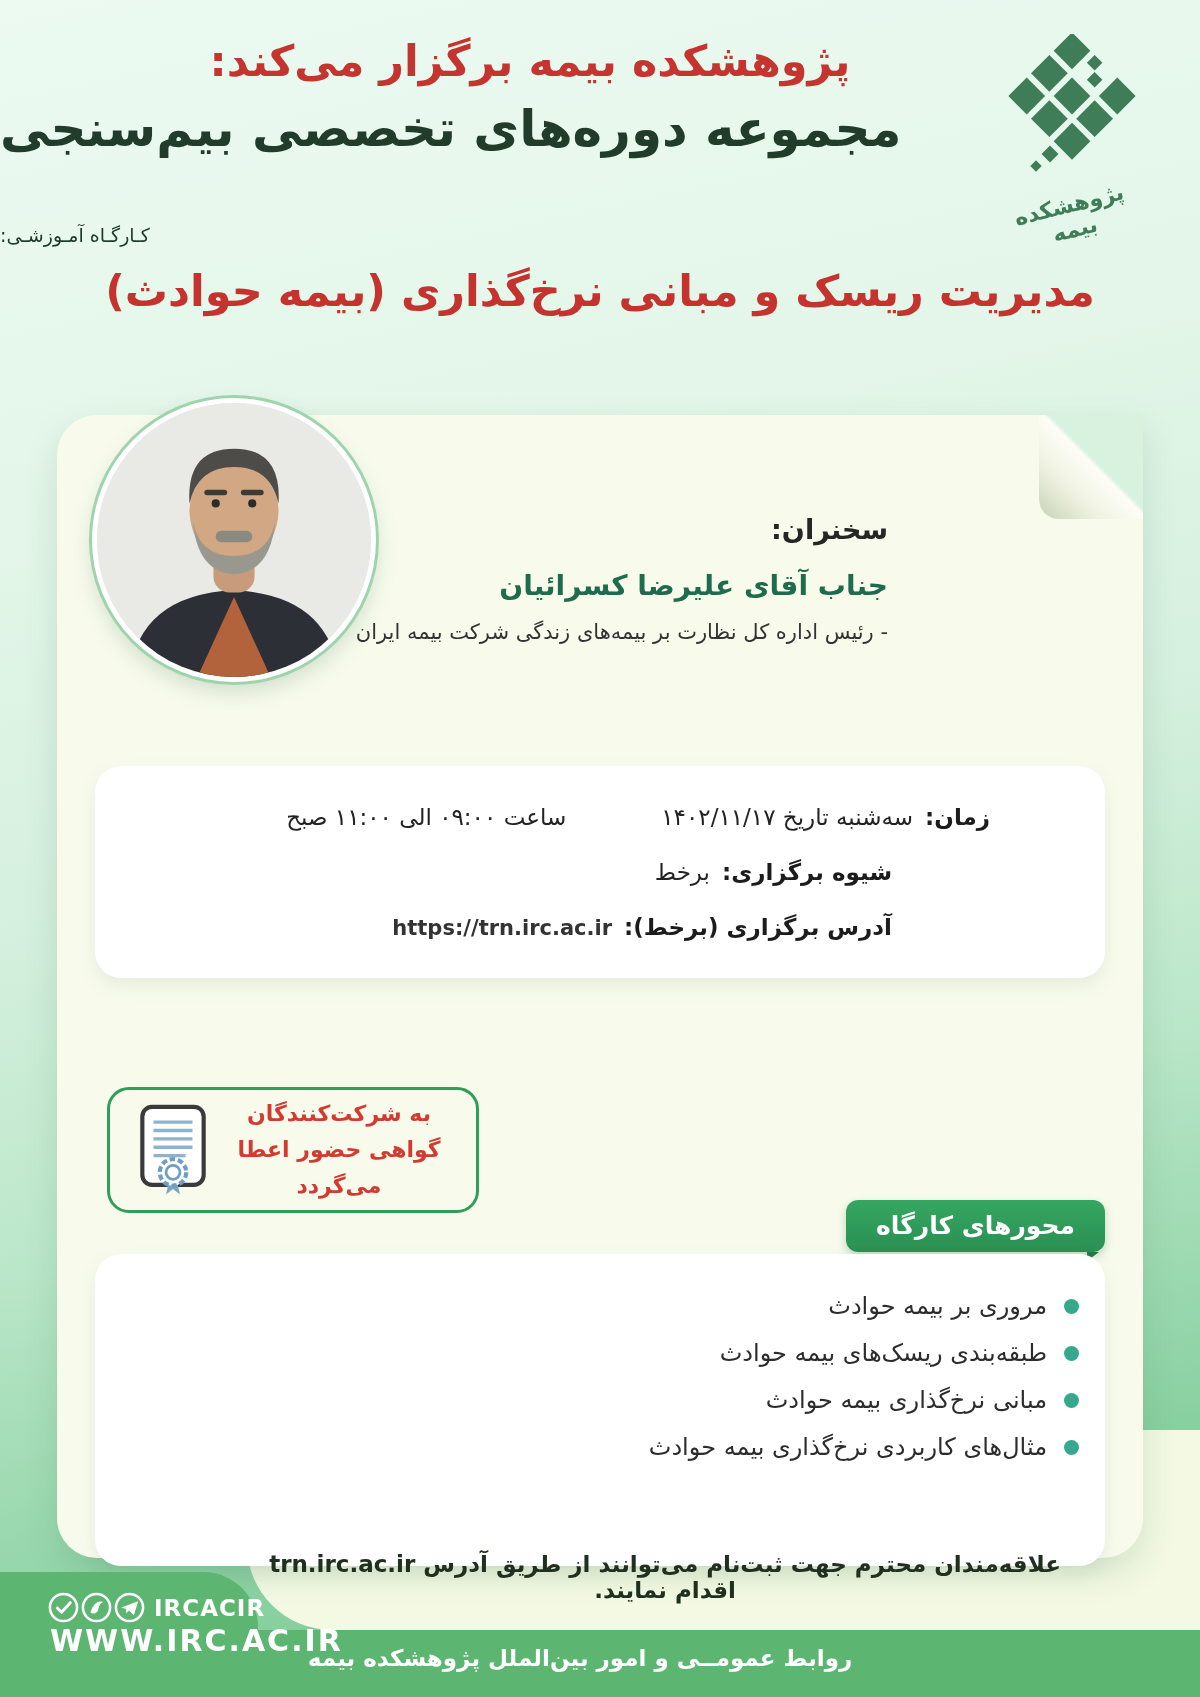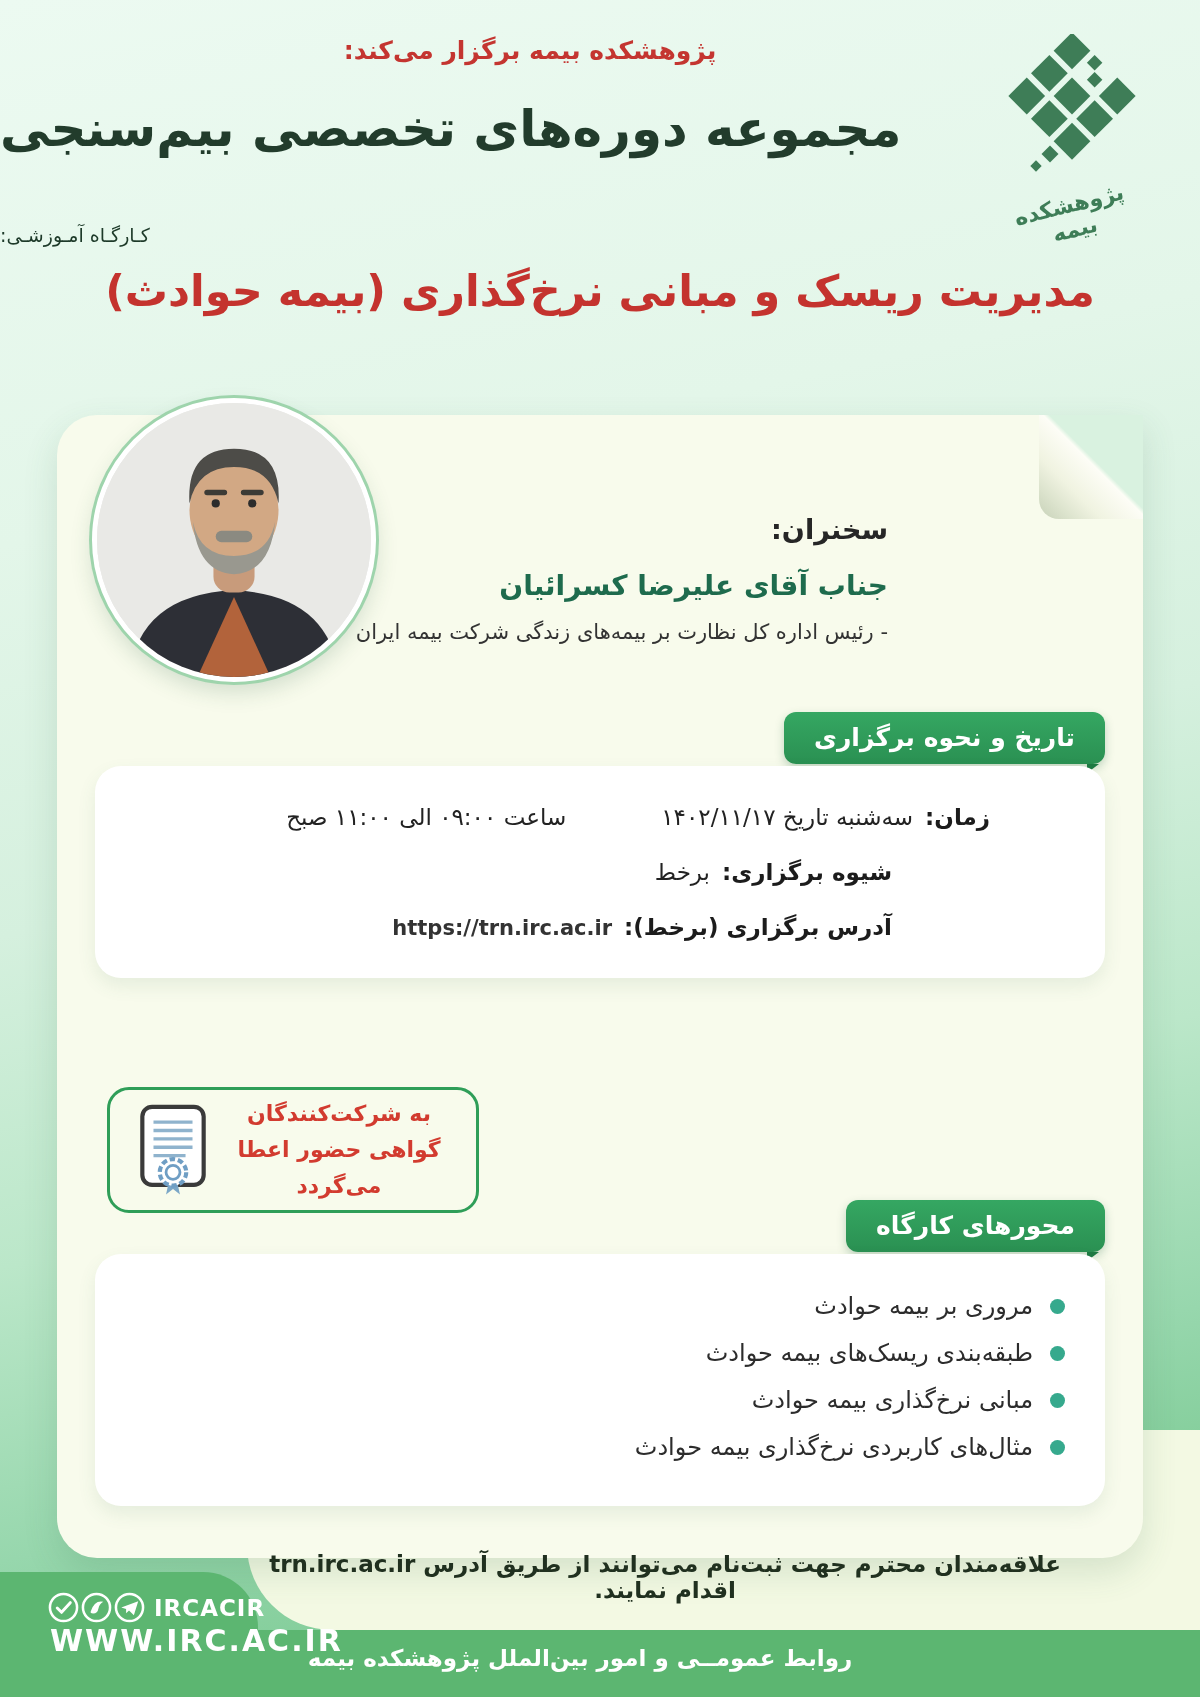--- a/index.html
+++ b/index.html
@@ -5,21 +5,21 @@
   html,body { margin:0; padding:0; background:#dfe9e0; }
   #poster {
     position:relative; width:1200px; height:1697px; margin:0 auto; overflow:hidden;
     font-family:"DejaVu Sans", sans-serif;
     background:linear-gradient(168deg,#ecfaf1 0%,#e3f6e9 28%,#d5f0de 48%,#bbe7c9 65%,#97d7ad 80%,#6fc487 96%);
   }
   .abs { position:absolute; }
 
   
   .hdr-presents { top:36px; left:0; right:140px; text-align:center; direction:rtl;
-    font-size:25px; font-weight:bold; color:#c43530; }
+    font-size:43px; font-weight:bold; color:#c43530; }
   .hdr-series   { top:100px; left:0; right:140px; text-align:left; direction:rtl;
     font-size:50px; font-weight:bold; color:#223c2c; }
   .ws-label { top:224px; left:0; right:0; text-align:left; direction:rtl;
     font-size:19px; color:#1d3a29; letter-spacing:1px; }
   .ws-title { top:266px; left:0; right:0; text-align:center; direction:rtl;
     font-size:43px; font-weight:bold; color:#c4332e; }
 
   
   .logo { top:34px; right:48px; width:160px; height:208px; text-align:center; }
   .logo-caption { display:inline-block; margin-top:4px; transform:rotate(-14deg);
@@ -56,21 +56,21 @@
   
   .panel { left:95px; width:1010px; background:#ffffff; border-radius:26px; z-index:4;
     box-sizing:border-box; direction:rtl; box-shadow:0 8px 18px rgba(70,120,90,.10); }
   .panel-schedule { top:766px; height:212px; padding:38px 115px 0 40px; }
   .sched-row { display:flex; align-items:baseline; font-size:23px; color:#222; margin-bottom:29px; white-space:nowrap; }
   .sched-row.indent { padding-right:98px; }
   .sched-label { font-weight:bold; margin-inline-end:12px; color:#1c1c1c; }
   .sched-hours { margin-inline-start:95px; }
   .sched-url { direction:ltr; unicode-bidi:embed; font-size:21px; color:#333; margin-inline-start:6px;font-weight:bold; }
 
-  .panel-topics { top:1254px; height:252px; padding:38px 40px 0 40px; }
+  .panel-topics { top:1254px; height:312px; padding:38px 26px 0 40px; }
   .topic { display:flex; align-items:center; gap:17px; font-size:24px; font-weight:500;
     color:#2c2c2c; margin-bottom:19px; }
   .topic-dot { width:15px; height:15px; border-radius:50%; background:#36a98d; flex:none; }
 
   
   .cert { left:95px; top:1087px; width:372px; height:126px; z-index:4;
     border:3px solid #2f9e58; border-radius:22px; box-sizing:border-box;
     display:flex; align-items:center; padding:0 6px 0 28px;margin-left:12px; }
   .cert-text { flex:1; text-align:center; direction:rtl; color:#d23b2f;
     font-size:22px; font-weight:bold; line-height:1.65; }
@@ -143,21 +143,20 @@
       <rect x="63" y="38" width="10" height="2.4" rx="1.2" fill="#3c3b36"></rect>
     </svg>
   </div>
 
   <div class="abs speaker">
     <div class="speaker-label">سخنران:</div>
     <div class="speaker-name">جناب آقای علیرضا کسرائیان</div>
     <div class="speaker-role">- رئیس اداره کل نظارت بر بیمه‌های زندگی شرکت بیمه ایران</div>
   </div>
 
-  <div class="abs badge badge-schedule">تاریخ  و نحوه برگزاری</div>
   <div class="abs panel panel-schedule">
     <div class="sched-row">
       <span class="sched-label">زمان:</span>
       <span>سه‌شنبه تاریخ ۱۴۰۲/۱۱/۱۷</span>
       <span class="sched-hours">ساعت ۰۹:۰۰ الی ۱۱:۰۰ صبح</span>
     </div>
     <div class="sched-row indent">
       <span class="sched-label">شیوه برگزاری:</span>
       <span>برخط</span>
     </div>

